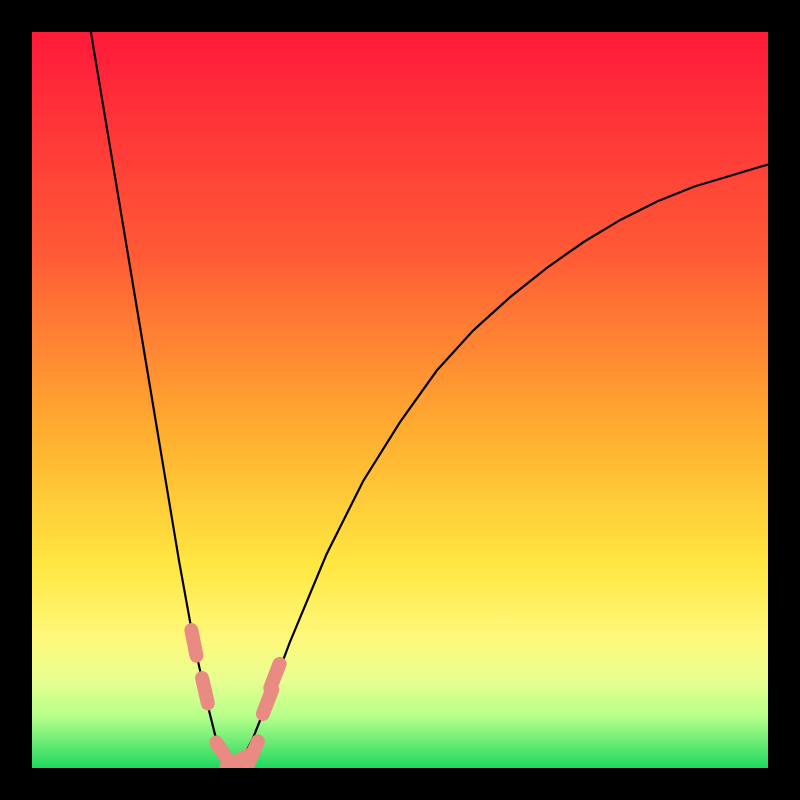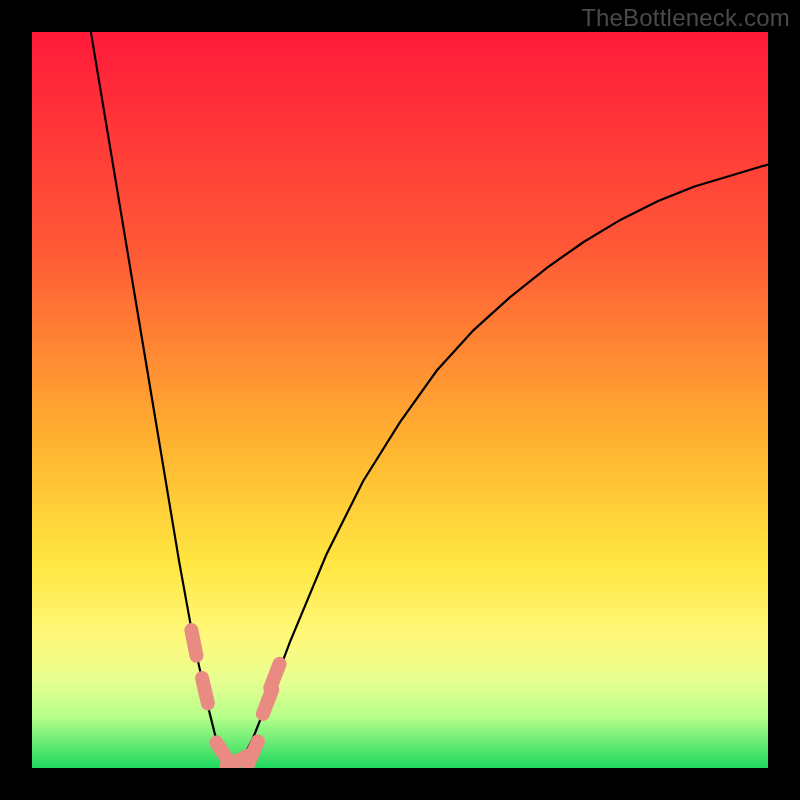--- a/index.html
+++ b/index.html
@@ -64,15 +64,14 @@
           <line x1="170.04" y1="646.05" x2="175.88" y2="671.39" stroke="#e98b82" stroke-width="14" stroke-linecap="round"></line>
           <line x1="184.15" y1="710.46" x2="198.57" y2="732.10" stroke="#e98b82" stroke-width="14" stroke-linecap="round"></line>
           <line x1="194.45" y1="734.45" x2="217.71" y2="722.83" stroke="#e98b82" stroke-width="14" stroke-linecap="round"></line>
           <line x1="215.68" y1="733.23" x2="225.92" y2="709.33" stroke="#e98b82" stroke-width="14" stroke-linecap="round"></line>
           <line x1="230.85" y1="681.89" x2="240.19" y2="657.63" stroke="#e98b82" stroke-width="14" stroke-linecap="round"></line>
           <line x1="238.21" y1="656.13" x2="247.55" y2="631.87" stroke="#e98b82" stroke-width="14" stroke-linecap="round"></line>
         </g>
     </svg>
   </div>
 
-  <div class="watermark">TheBottleneck.com</div>
 
 </div>
 
 </body></html>

